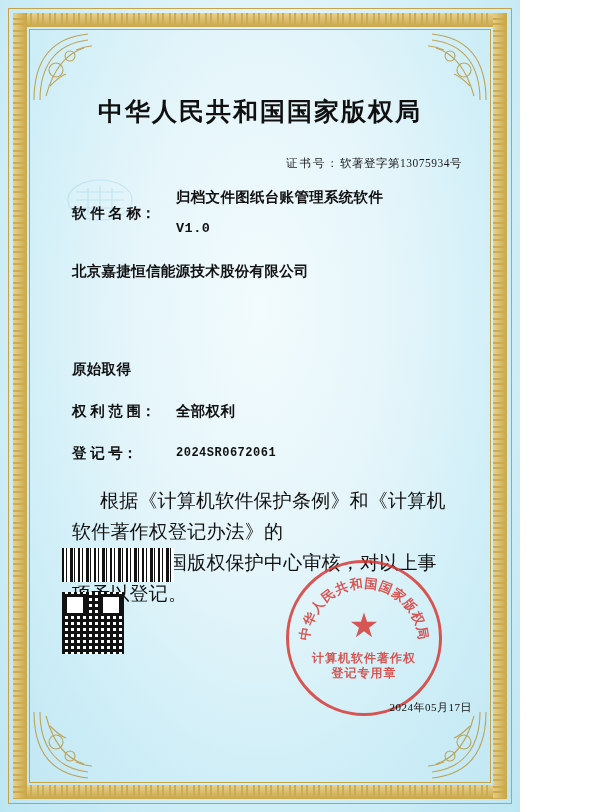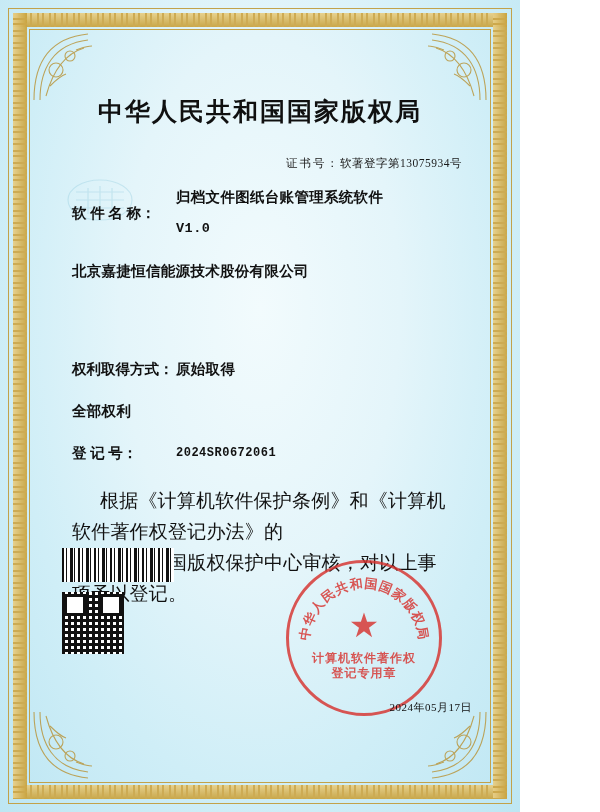--- a/index.html
+++ b/index.html
@@ -332,25 +332,25 @@
         </div>
       </div>
 
       <div class="field-row">
         <div class="field-value">北京嘉捷恒信能源技术股份有限公司</div>
       </div>
 
       <div class="gap-lg"></div>
 
       <div class="field-row">
-        <div class="field-label sp0">权利取得方式：</div>
         <div class="field-value">原始取得</div>
       </div>
 
       <div class="field-row">
+        <div class="field-label">权 利 范 围：</div>
         <div class="field-value">全部权利</div>
       </div>
 
       <div class="field-row">
         <div class="field-label">登 记 号：</div>
         <div class="field-value mono">2024SR0672061</div>
       </div>
 
     </div>
 

